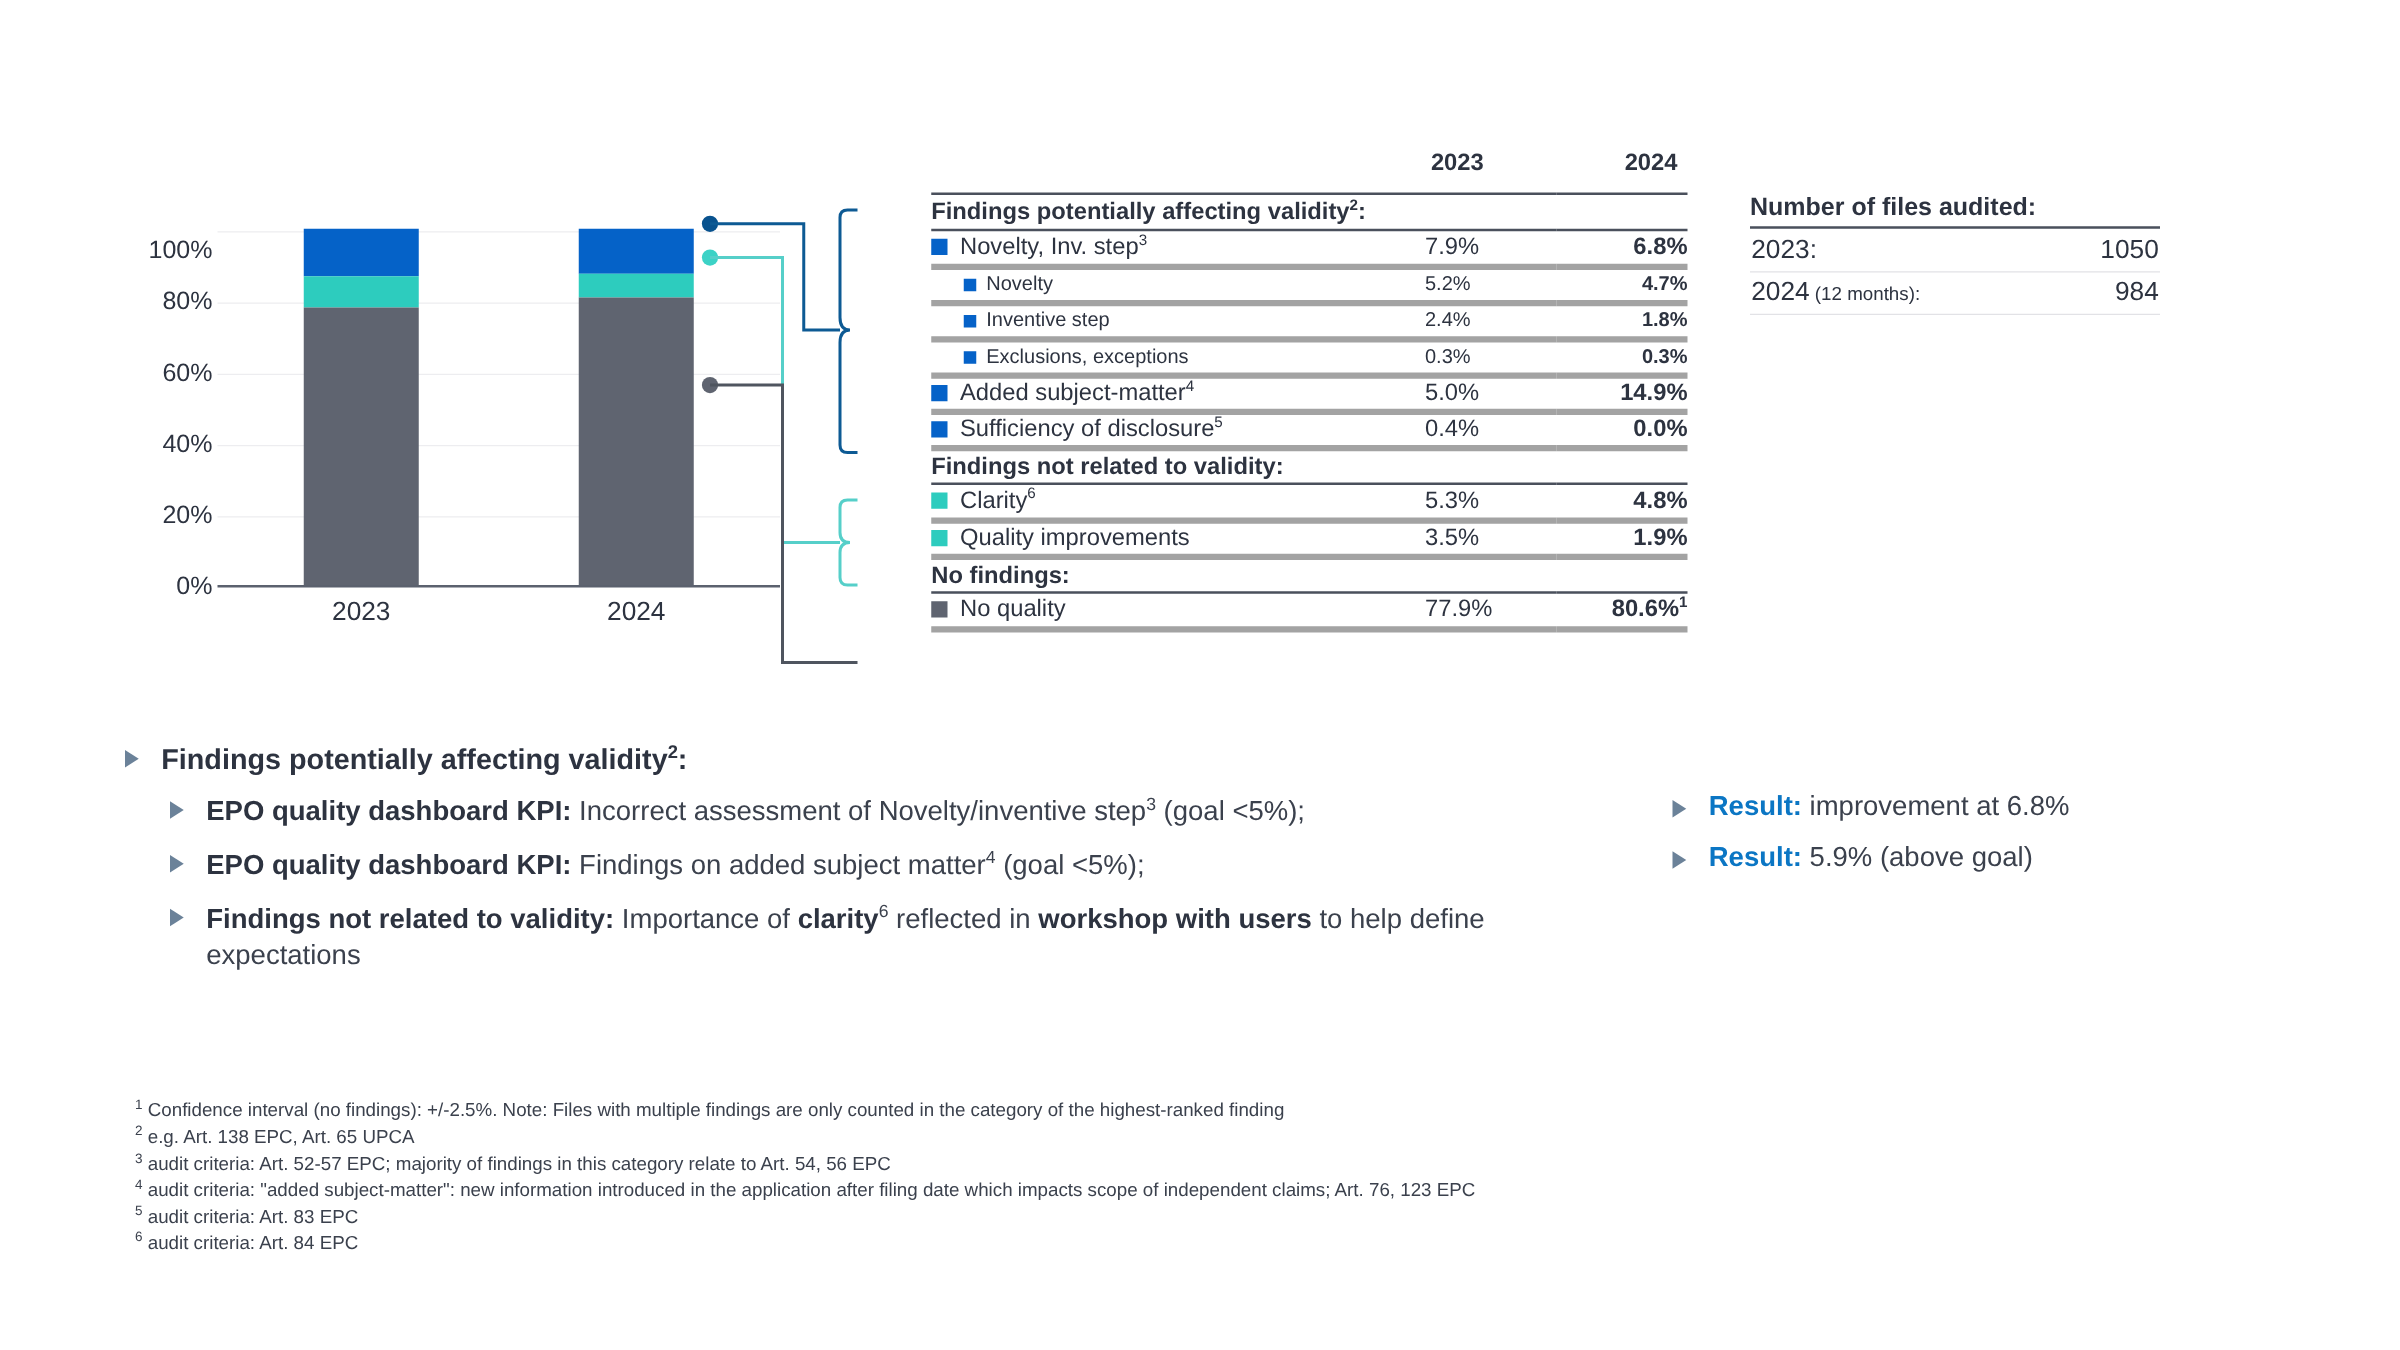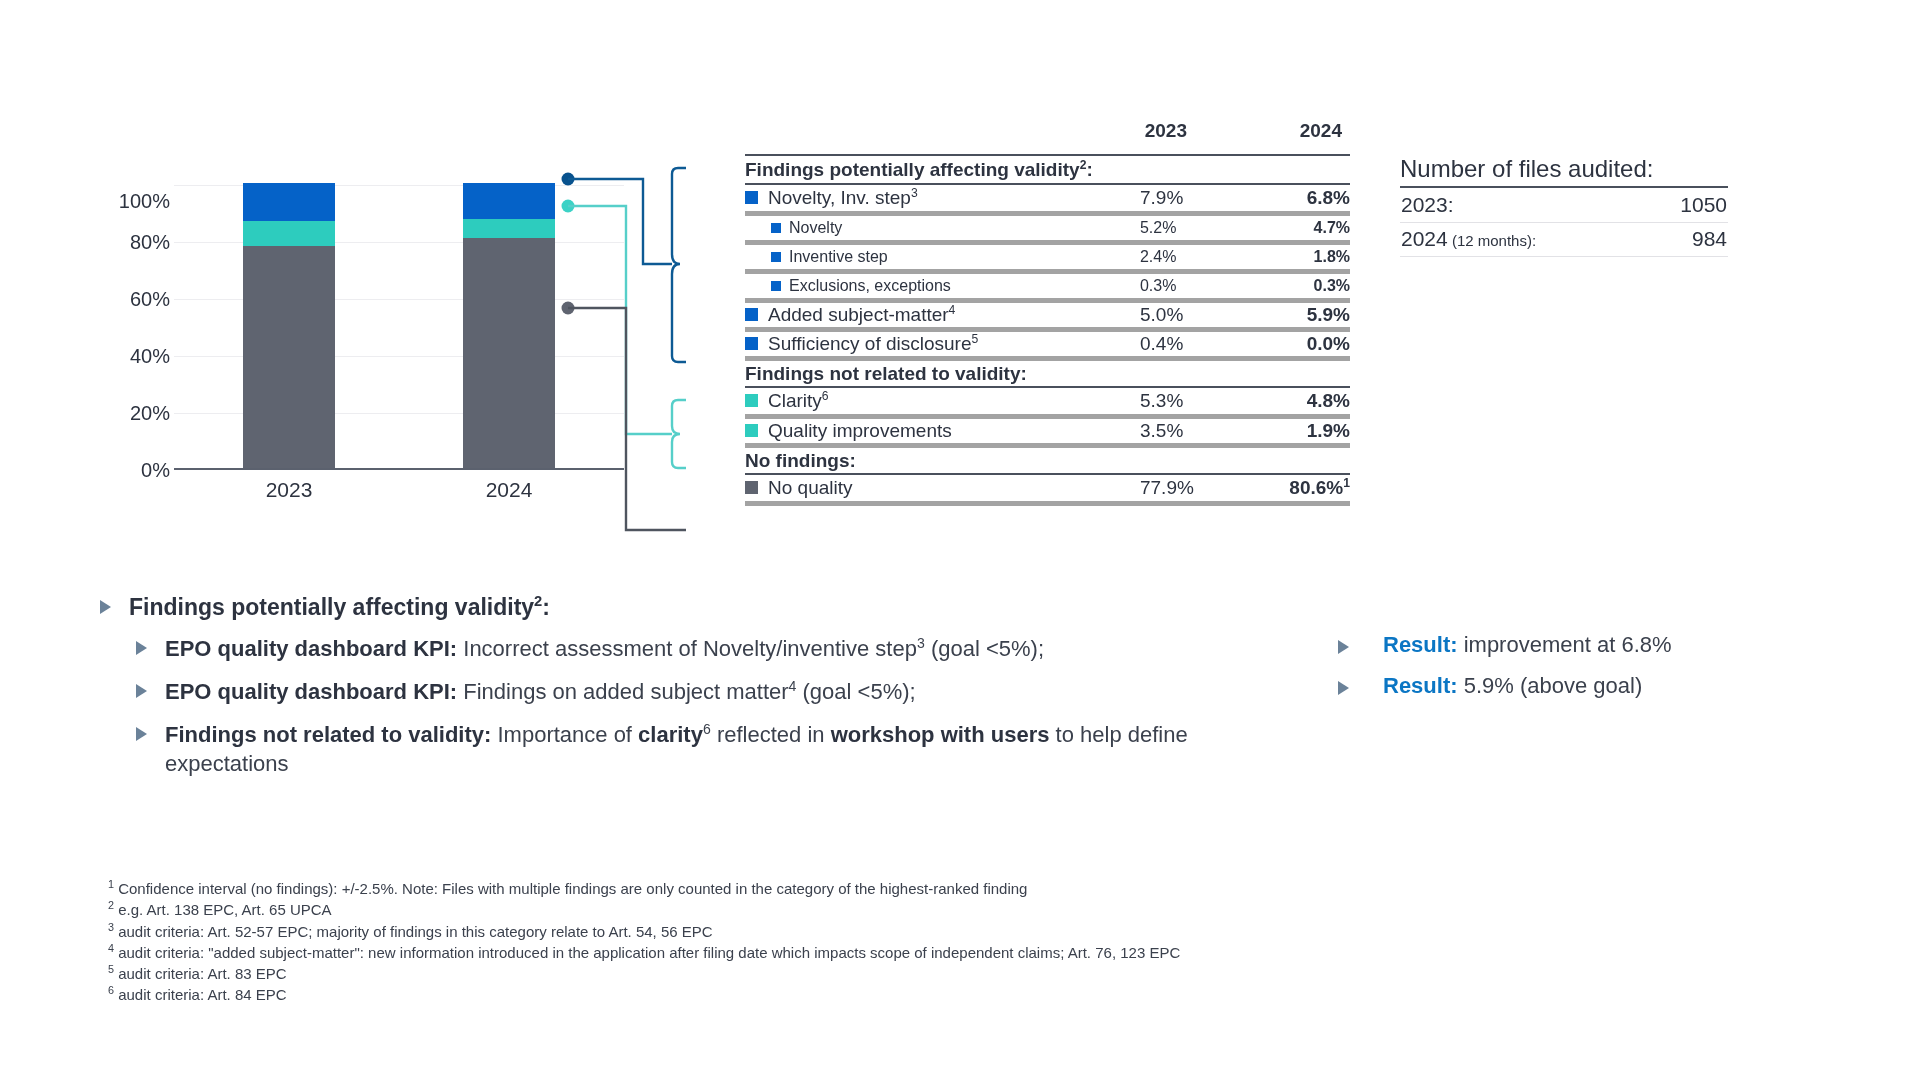--- a/index.html
+++ b/index.html
@@ -52,42 +52,42 @@
   .lab.sub{padding-left:26px;font-size:16px;gap:8px;}
   .sq{width:13px;height:13px;flex:0 0 13px;display:inline-block;}
   .lab.sub .sq{width:10px;height:10px;flex:0 0 10px;}
   .v{font-size:19px;color:#2D3340;}
   .v.sub{font-size:16px;}
   .v.b{font-weight:bold;}
   sup{font-size:0.64em;vertical-align:super;line-height:0;}
 
   
   #files{position:absolute;left:1400px;top:155px;width:328px;}
-  #files .fa-title{font-size:24px;font-weight:normal;color:#2D3340;padding-bottom:3px;}
+  #files .fa-title{font-size:20px;font-weight:bold;color:#2D3340;padding-bottom:3px;}
   #files table{width:100%;border-collapse:collapse;table-layout:fixed;}
   #files .rule-top td{border-top:2px solid #4A505C;height:0;padding:0;line-height:0;}
   #files tr.frow{height:34px;}
   #files tr.frow td{border-bottom:1px solid #E2E2E6;font-size:21px;color:#2D3340;}
   #files td.fv{text-align:right;}
   .sm{font-size:15px;}
 
   
   #bullets{position:absolute;left:100px;top:592px;width:1180px;}
   .bul{display:flex;align-items:flex-start;margin-bottom:12px;}
   .tri{flex:0 0 auto;width:0;height:0;border-left:11px solid #6B8299;
        border-top:7px solid transparent;border-bottom:7px solid transparent;
        margin-top:8px;margin-right:18px;}
   .bul-txt{font-size:22px;line-height:1.32;color:#3B414D;}
   .bul.l1 .bul-txt{font-weight:bold;font-size:23px;color:#2D3340;}
   .bul.l2{margin-left:36px;margin-bottom:14px;}
   .bul.l2 .tri{border-left-color:#6B8299;margin-top:7px;}
   b.hd{font-weight:bold;color:#2D3340;text-align:right;}
 
   #results{position:absolute;left:1338px;top:632px;width:560px;}
-  #results .bul{margin-bottom:15px;gap:16px;}
+  #results .bul{margin-bottom:15px;}
   #results .res{font-size:22px;color:#3B414D;}
   #results .res b{color:#0B76C4;font-weight:bold;}
 
   
   #footnotes{position:absolute;left:108px;top:878px;width:1700px;}
   .fn{font-size:15px;line-height:1.42;color:#3B414D;white-space:nowrap;}
   .fn sup{font-size:0.72em;}
 </style>
 </head>
 <body>
@@ -197,21 +197,21 @@
             <td class="c-v2"><span class="v b sub">0.3%</span></td>
           </tr>
           <tr class="row">
             <td>
               <span class="lab">
                 <span class="sq" style="background:#0562C8"></span>
                 <span>Added subject-matter<sup>4</sup></span>
               </span>
             </td>
             <td class="c-v1"><span class="v">5.0%</span></td>
-            <td class="c-v2"><span class="v b">5.9%</span></td>
+            <td class="c-v2"><span class="v b">14.9%</span></td>
           </tr>
           <tr class="row">
             <td>
               <span class="lab">
                 <span class="sq" style="background:#0562C8"></span>
                 <span>Sufficiency of disclosure<sup>5</sup></span>
               </span>
             </td>
             <td class="c-v1"><span class="v">0.4%</span></td>
             <td class="c-v2"><span class="v b">0.0%</span></td>

